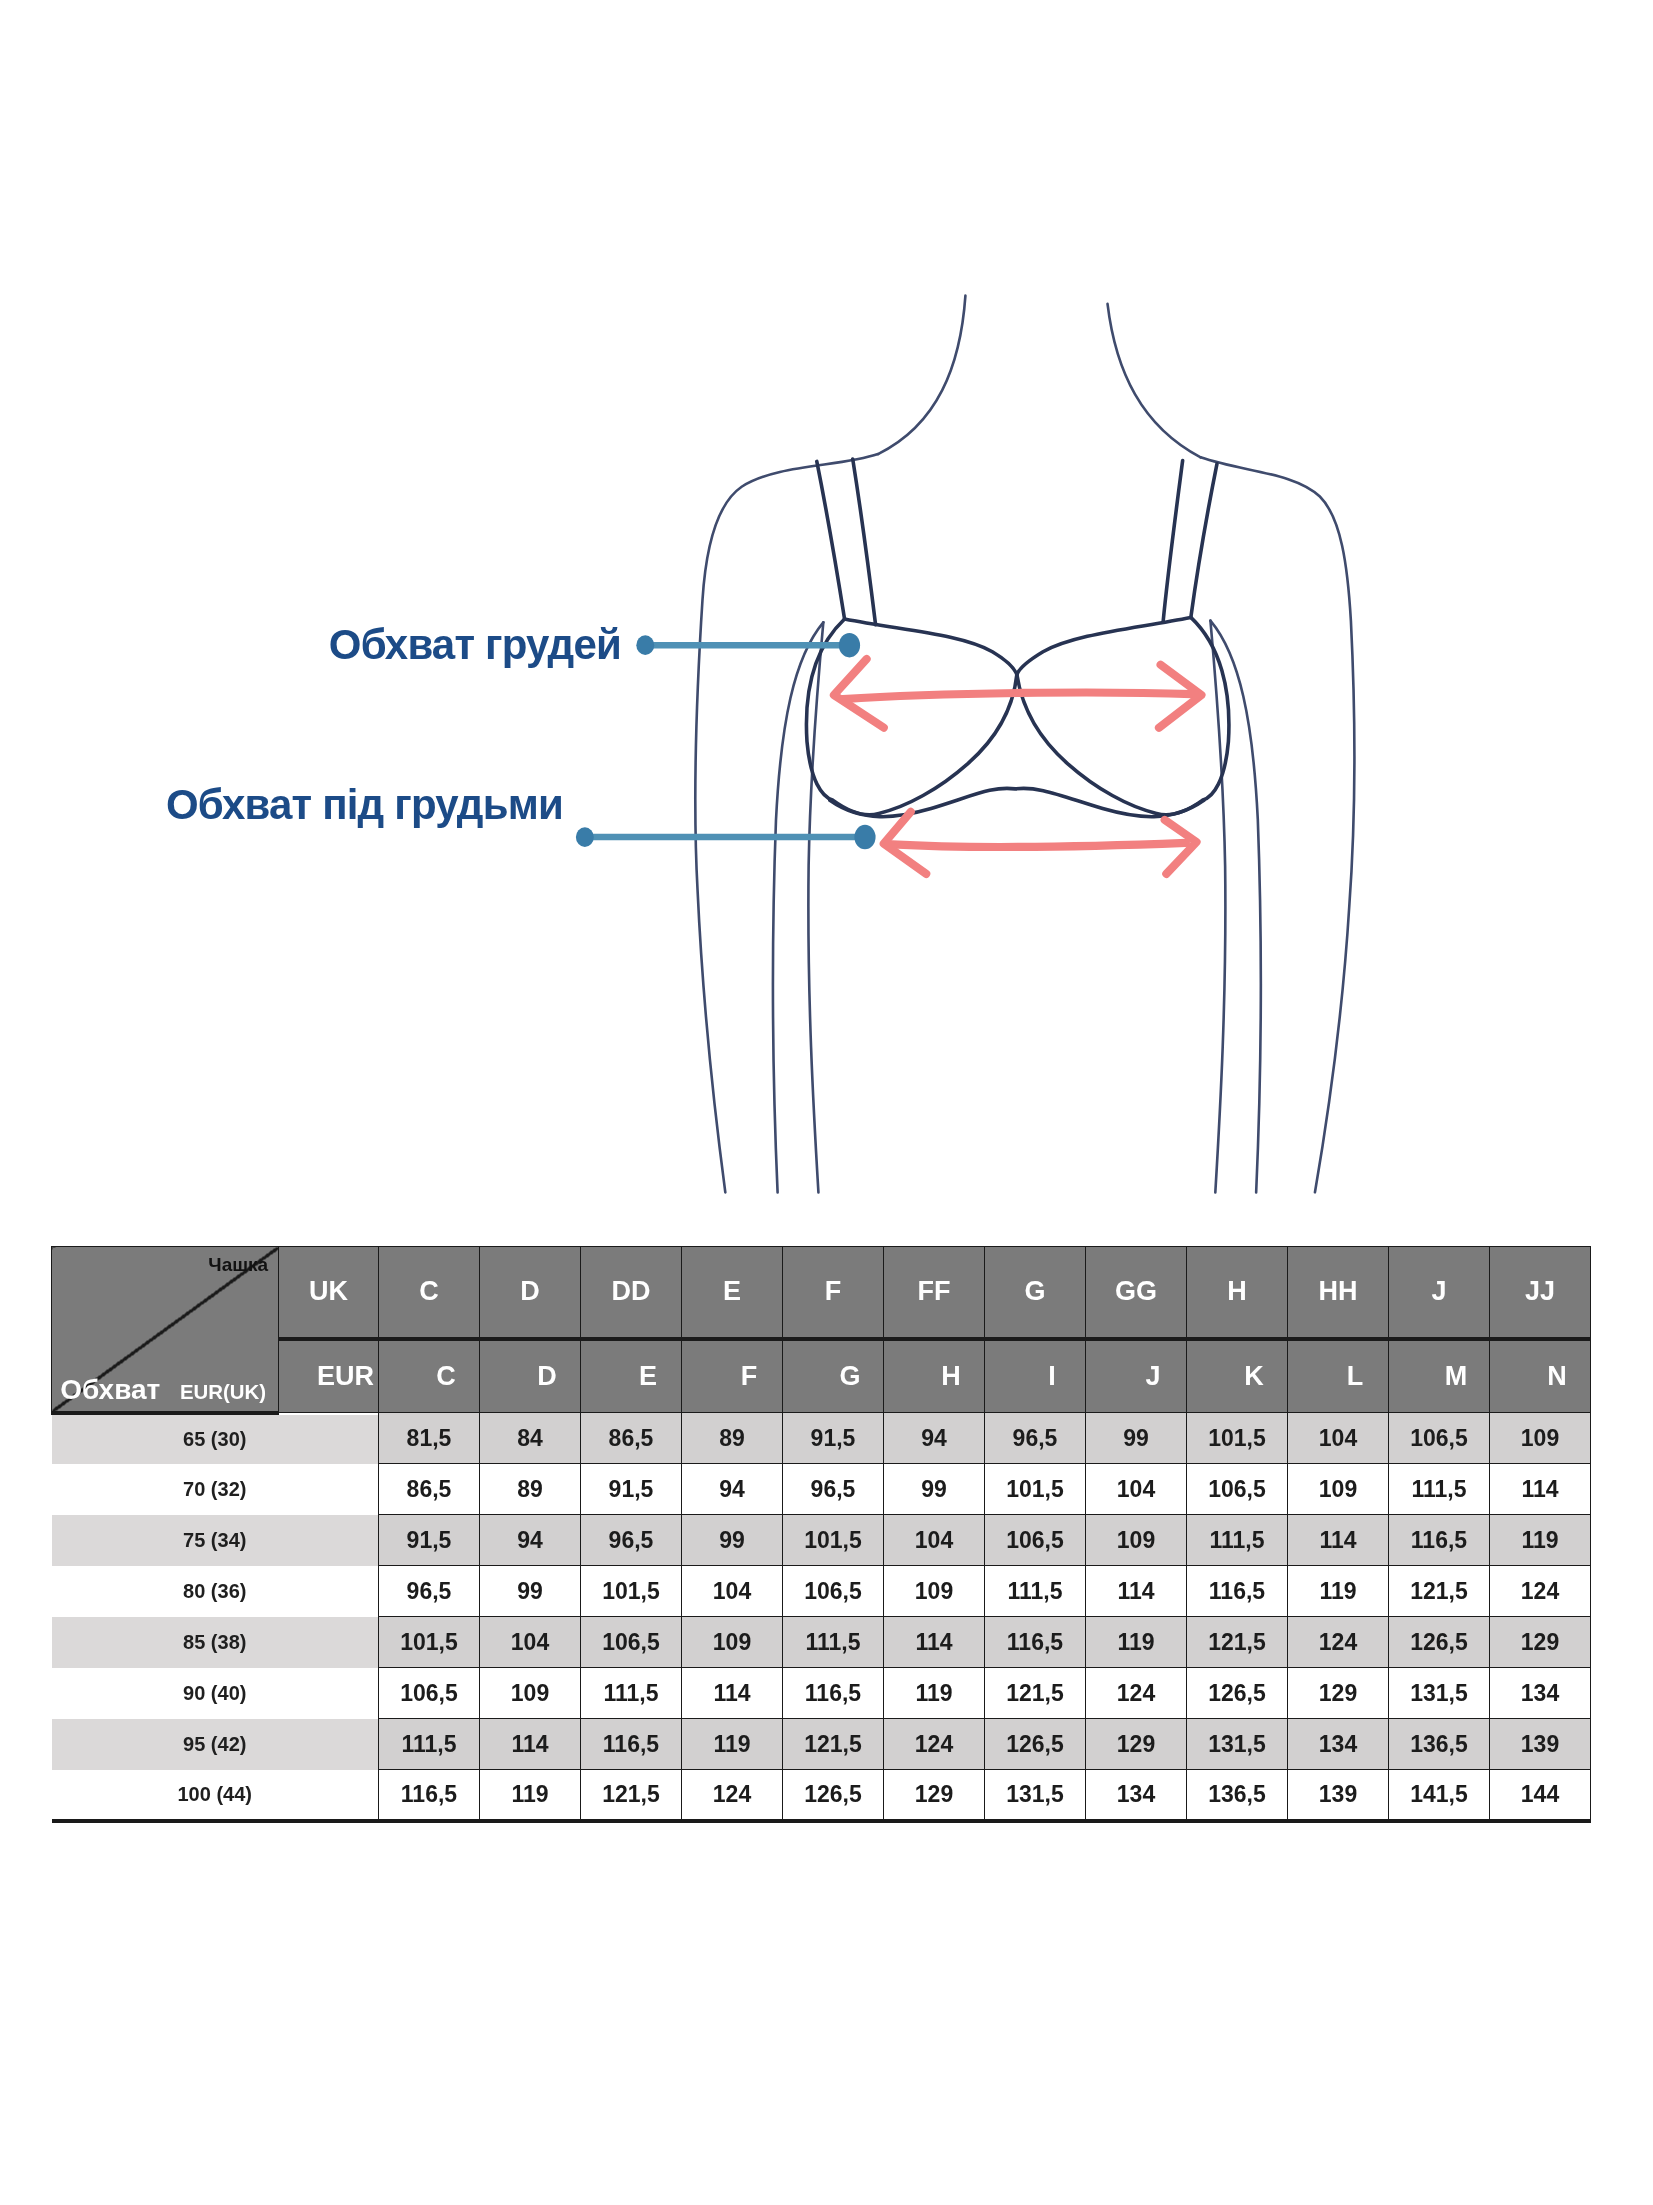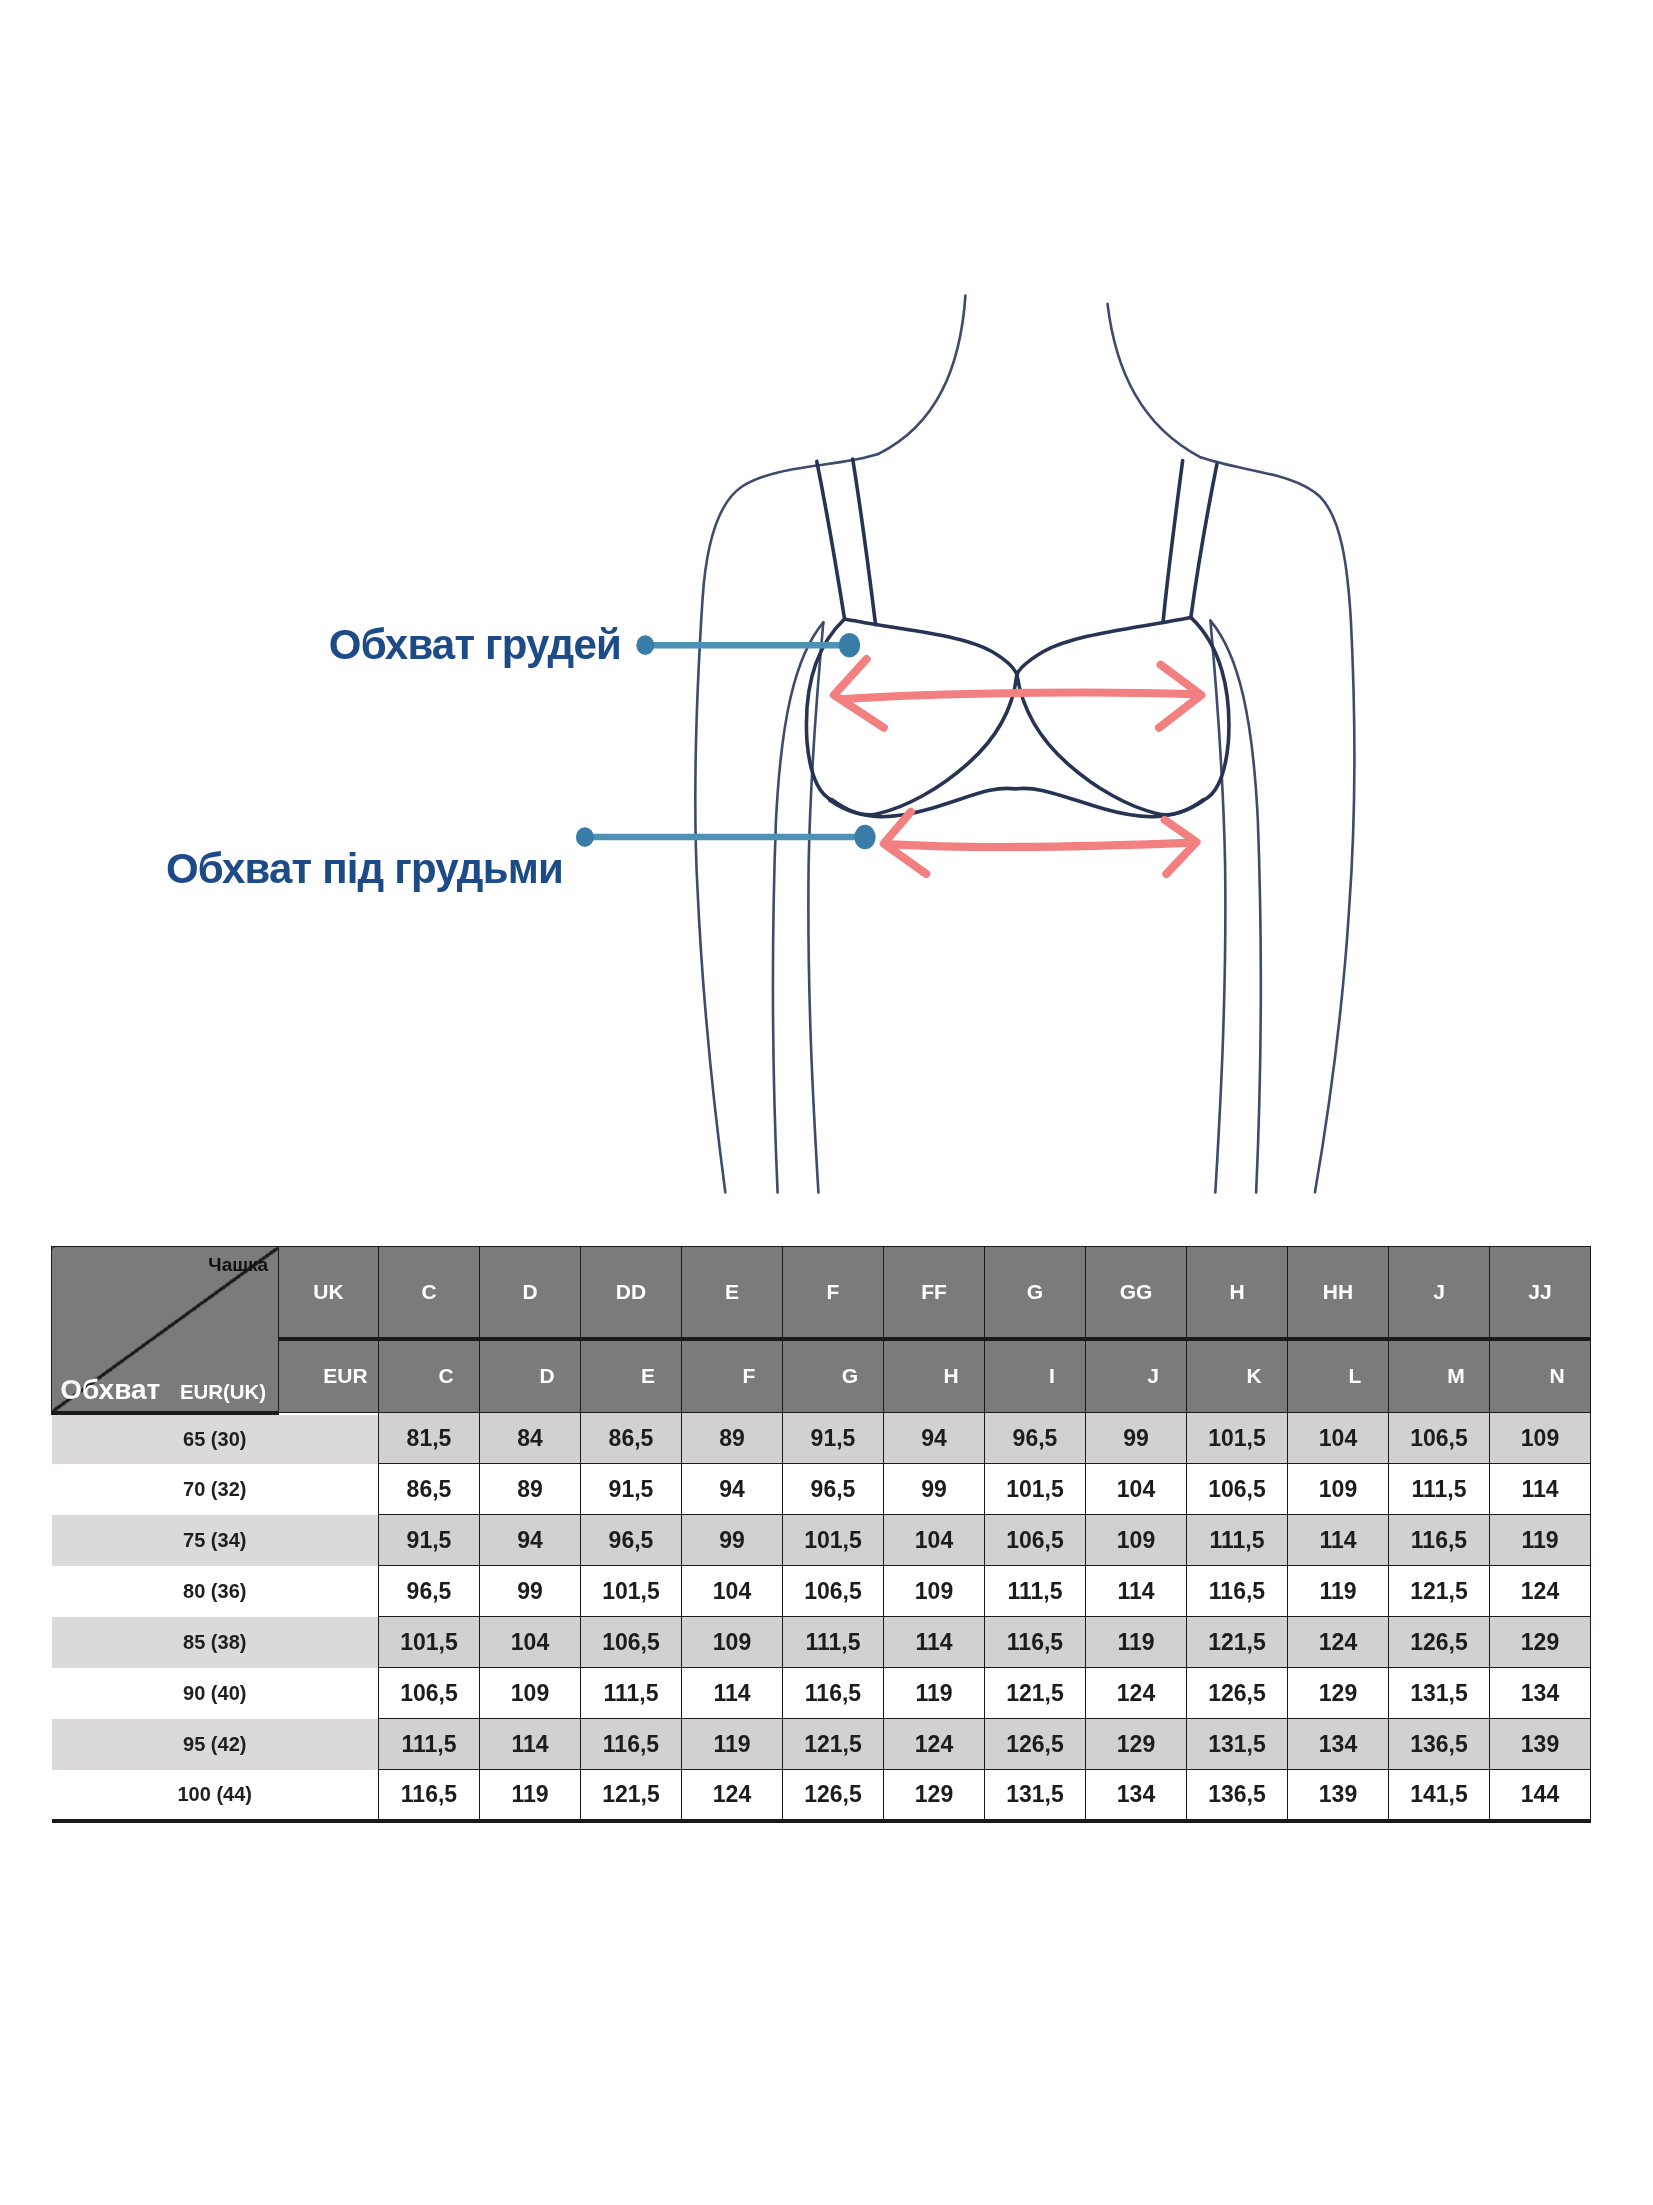--- a/index.html
+++ b/index.html
@@ -14,38 +14,38 @@
     position:absolute;
     font-weight:bold;
     font-size:42px;
     line-height:1;
     color:var(--label-text);
     text-align:right;
     letter-spacing:-0.8px;
     white-space:nowrap;
   }
   #bust-label{left:123px;top:624px;width:498px;}
-  #underbust-label{left:65px;top:848px;width:498px;}
+  #underbust-label{left:65px;top:784px;width:498px;}
   
   #size-table-wrap{position:absolute;left:51px;top:1246px;width:1538px;}
   #table-title{
     background:var(--title-bg);color:var(--title-text);
     height:90px;display:flex;align-items:center;justify-content:center;
     font-weight:bold;font-size:41px;letter-spacing:0px;white-space:nowrap;
   }
   table{border-collapse:collapse;table-layout:fixed;width:1538px;border-bottom:4.1px solid var(--border);}
   td{padding:0;text-align:center;vertical-align:middle;overflow:hidden;}
   tr.uk-row{height:92px;}
   tr.eur-row{height:74px;}
   tr.data-row{height:51px;}
   tr.uk-row td{border:1.6px solid var(--border);border-bottom:4.1px solid var(--border);}
   tr.eur-row td{border:1.6px solid var(--border);padding-left:34px;}
   td.header-cell{
     background:var(--header-bg);color:var(--header-text);
-    font-weight:bold;font-size:21px;
+    font-weight:bold;font-size:27px;
   }
   td.corner{
     background-color:var(--header-bg);
     background-image:linear-gradient(to bottom right,
       rgba(0,0,0,0) calc(50% - 1.6px),
       var(--border) calc(50% - 1.6px),
       var(--border) calc(50% + 1.6px),
       rgba(0,0,0,0) calc(50% + 1.6px));
     border:1.6px solid var(--border);
     position:relative;

